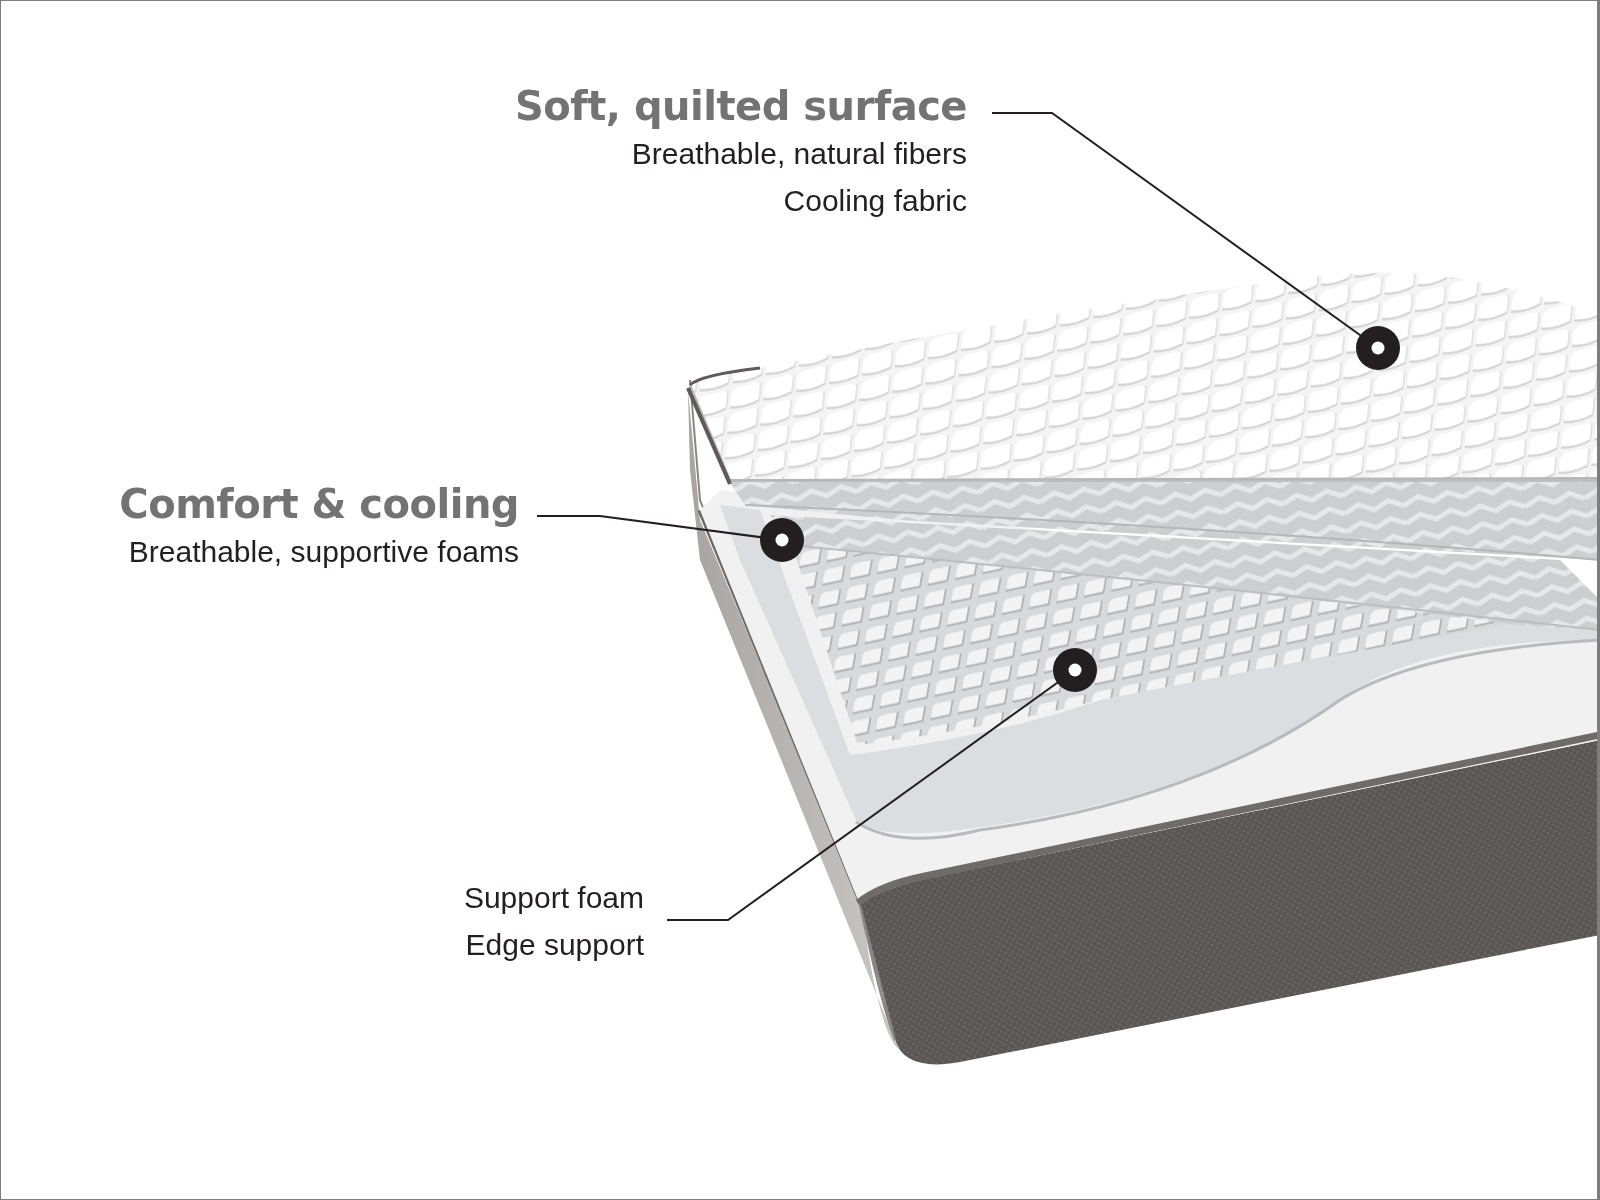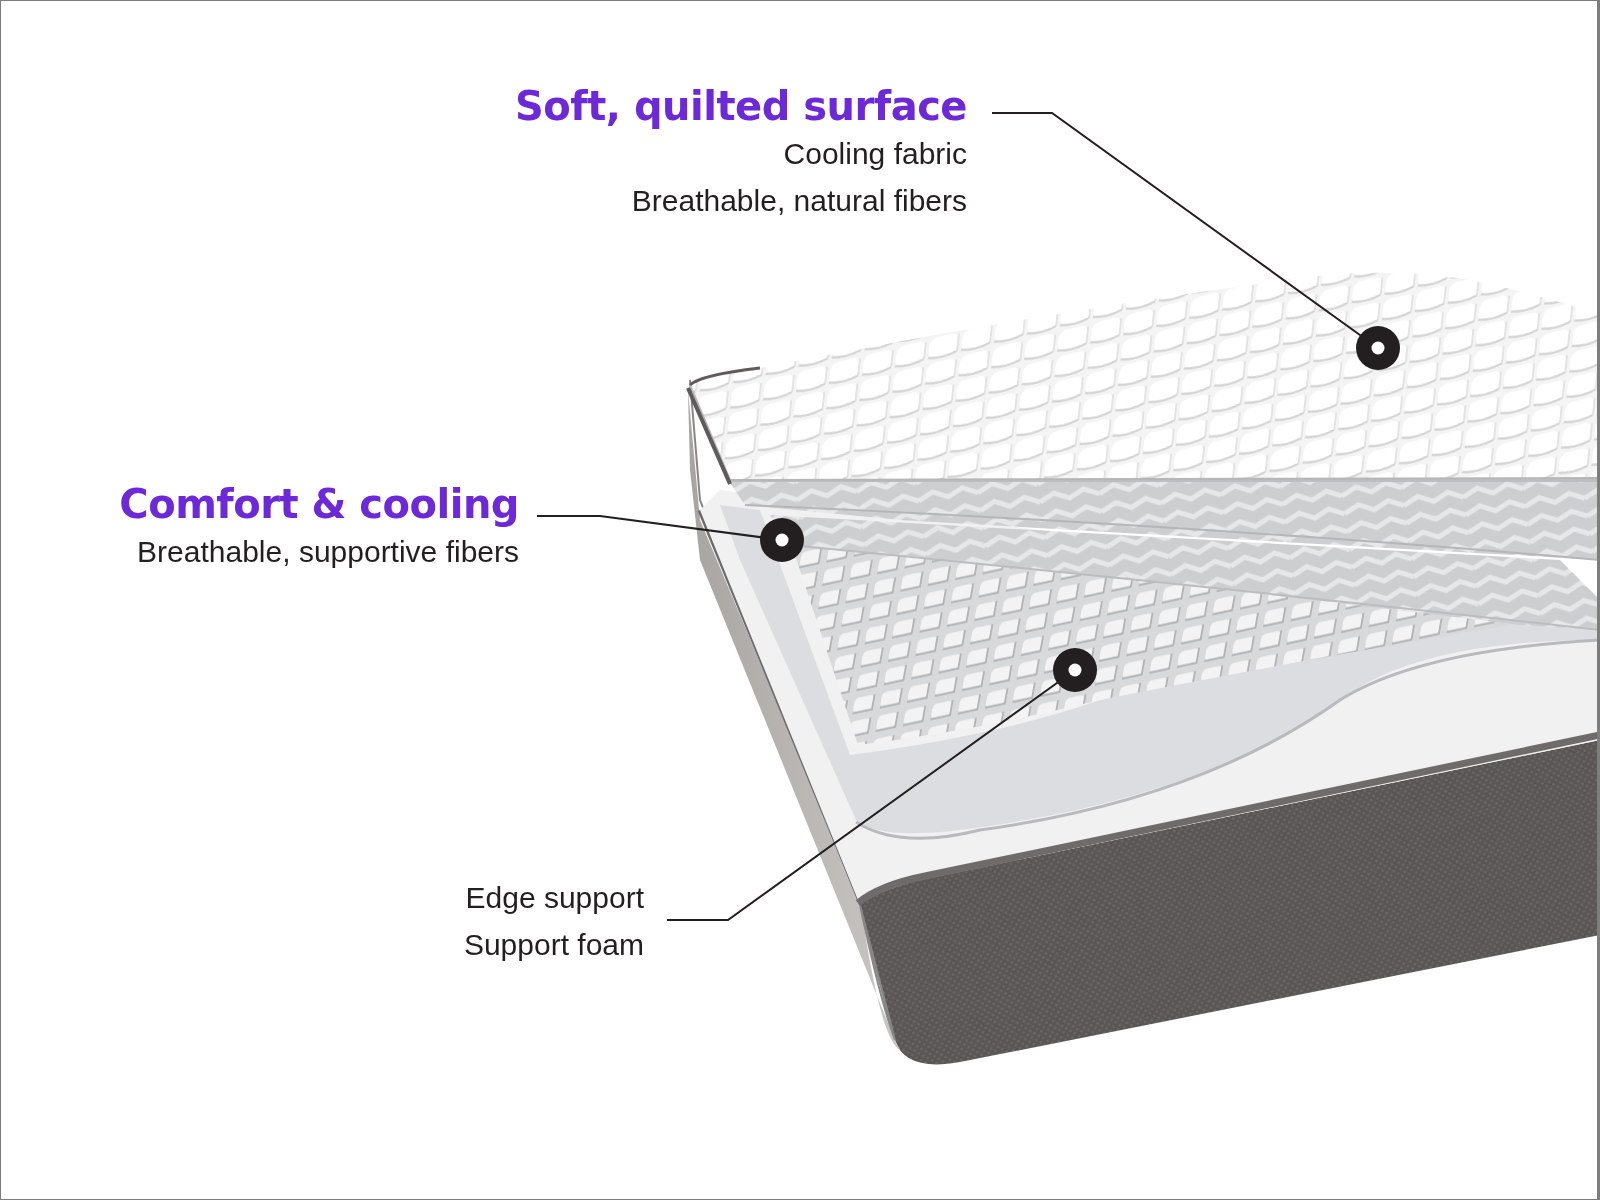--- a/index.html
+++ b/index.html
@@ -11,21 +11,21 @@
     }
     .frame {
       position: absolute; left: 0; top: 0; width: 1598px; height: 1198px;
       border: 1px solid #7d7d7d; box-sizing: content-box;
     }
     .art { position: absolute; left: 0; top: 0; width: 1600px; height: 1200px; }
     .callout { position: absolute; text-align: right; }
     .callout .title {
       font-family: "DejaVu Sans", "Liberation Sans", sans-serif;
       font-weight: bold; font-size: 40px; letter-spacing: -0.5px;
-      line-height: 48px; color: #6d28d9; white-space: nowrap;
+      line-height: 48px; color: #737373; white-space: nowrap;
     }
     .callout .line {
       font-family: "Liberation Sans", "DejaVu Sans", sans-serif;
       font-size: 30px; line-height: 47px; color: #231f20; white-space: nowrap;
     }
     #callout-surface { right: 633px; top: 82px; }
     #callout-comfort { right: 1081px; top: 480px; }
     #callout-support { right: 956px; top: 874px; }
   </style>
 </head>
@@ -99,25 +99,25 @@
     <circle cx="782" cy="540" r="6.5" fill="#ffffff"></circle>
   </g>
   <g>
     <circle cx="1075" cy="670" r="22" fill="#231f20"></circle>
     <circle cx="1075" cy="670" r="6.5" fill="#ffffff"></circle>
   </g>
 </svg>
 
 <div class="callout" id="callout-surface">
   <div class="title">Soft, quilted surface</div>
+  <div class="line">Breathable, natural fibers</div>
   <div class="line">Cooling fabric</div>
-  <div class="line">Breathable, natural fibers</div>
 </div>
 
 <div class="callout" id="callout-comfort">
   <div class="title">Comfort &amp; cooling</div>
-  <div class="line">Breathable, supportive fibers</div>
+  <div class="line">Breathable, supportive foams</div>
 </div>
 
 <div class="callout" id="callout-support">
+  <div class="line">Support foam</div>
   <div class="line">Edge support</div>
-  <div class="line">Support foam</div>
 </div>
 
 </body></html>

